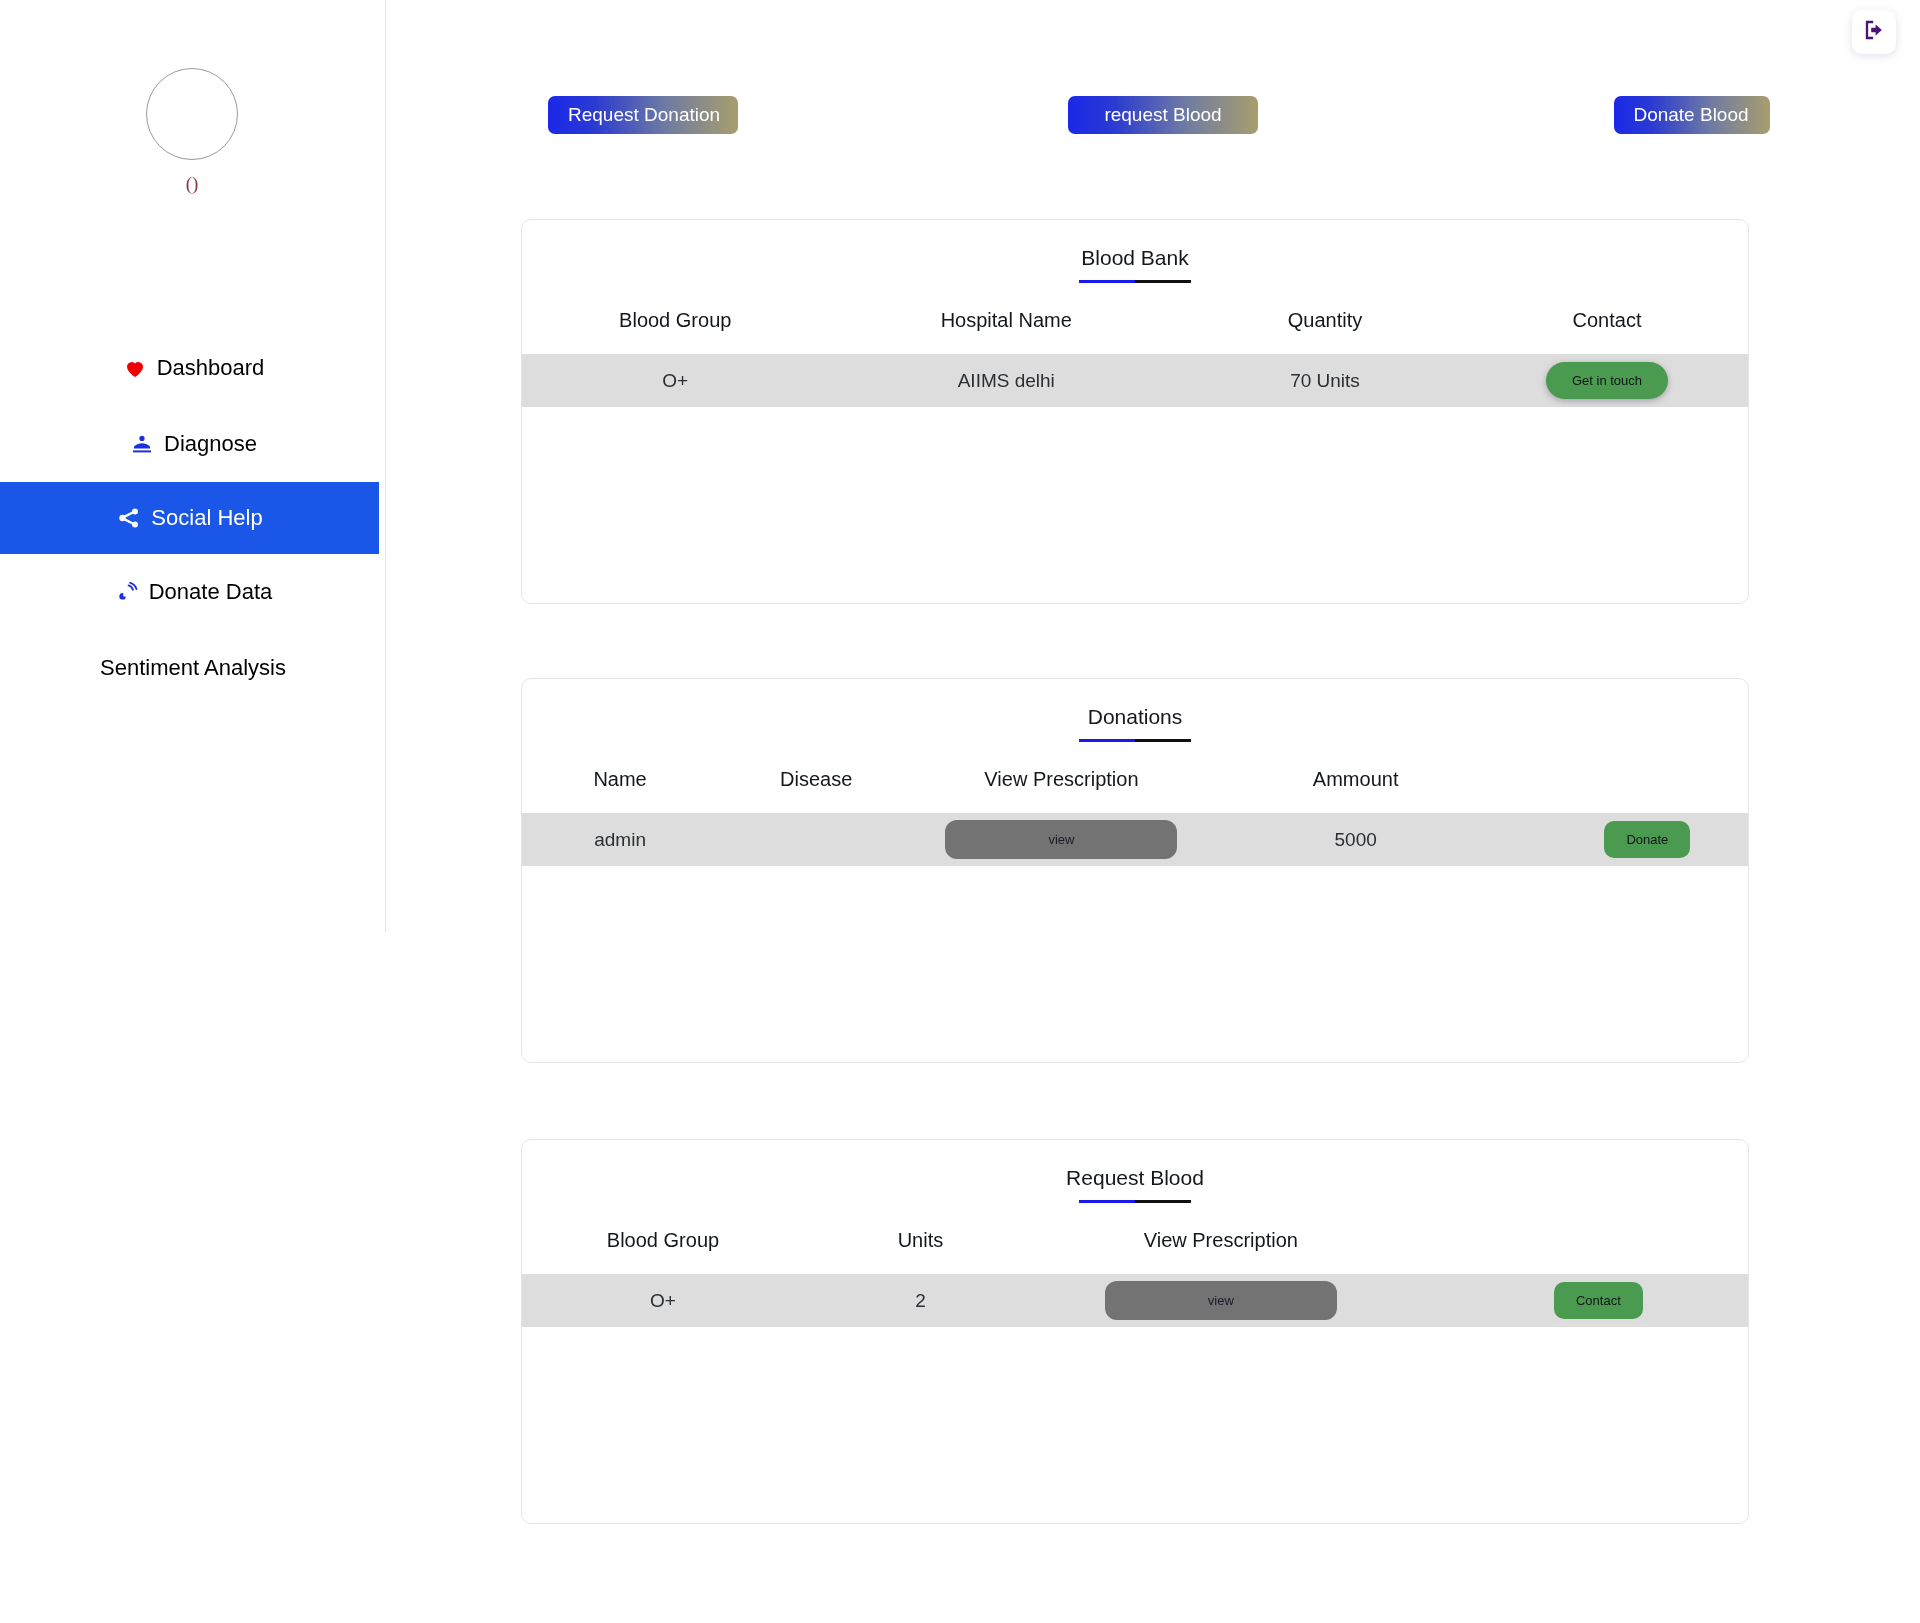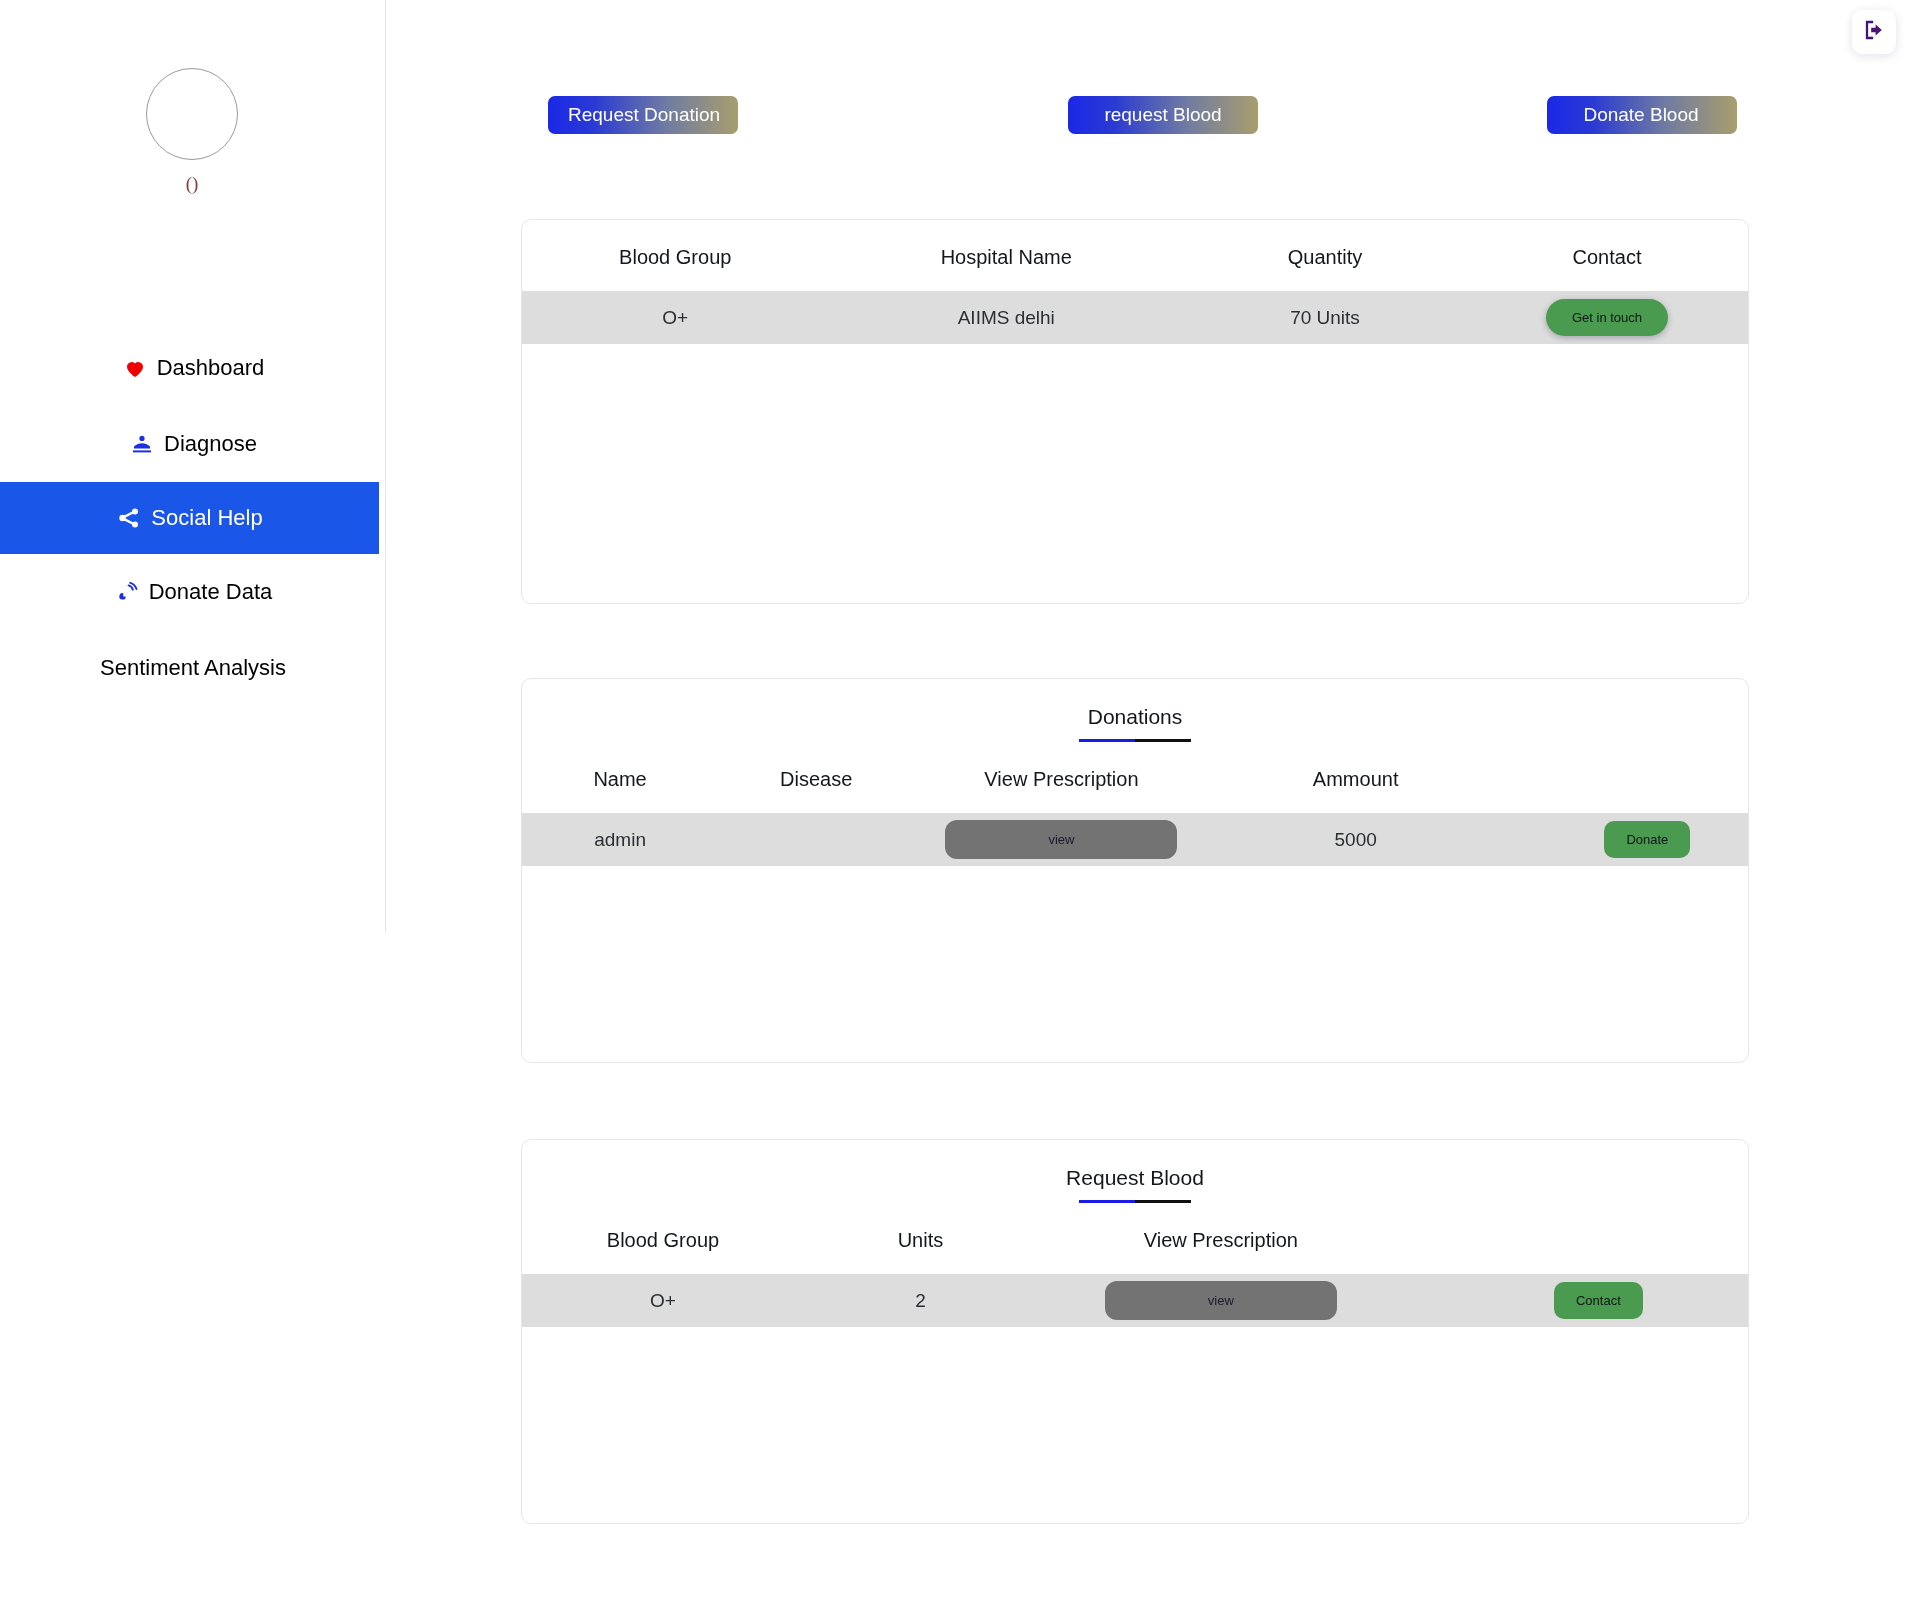--- a/index.html
+++ b/index.html
@@ -97,21 +97,21 @@
     color: #ffffff;
     font-size: 19px;
     font-family: "Liberation Sans", sans-serif;
     background: linear-gradient(90deg, #1a28e8 0%, #2a3ad2 24%, #6f7ba2 62%, #a89e6d 100%);
     cursor: pointer;
     padding: 0 20px;
     white-space: nowrap;
   }
   .grad-btn.b1 { left: 0;    width: 190px; }
   .grad-btn.b2 { left: 520px; width: 190px; }
-  .grad-btn.b3 { left: 999px; width: 190px; padding-left: 18px; }
+  .grad-btn.b3 { left: 1066px; width: 156px; padding-left: 18px; }
 
   
   .card {
     position: absolute;
     left: 521px;
     width: 1228px;
     background: #ffffff;
     border: 1px solid #e6e6e8;
     border-radius: 10px;
     overflow: hidden;
@@ -249,20 +249,24 @@
     </span>
   </div>
 
   <div class="top-actions">
     <button class="grad-btn b1">Request Donation</button>
     <button class="grad-btn b2">request Blood</button>
     <button class="grad-btn b3">Donate Blood</button>
   </div>
 
   <section class="card" id="card-bloodbank">
+    <div class="card-title">
+      <span>Blood Bank</span>
+      <span class="underline"></span>
+    </div>
     <table class="tbl">
       <colgroup>
           <col style="width:25%">
           <col style="width:29%">
           <col style="width:23%">
           <col style="width:23%">
         </colgroup>
       <thead>
         <tr>
           <th>Blood Group</th>

